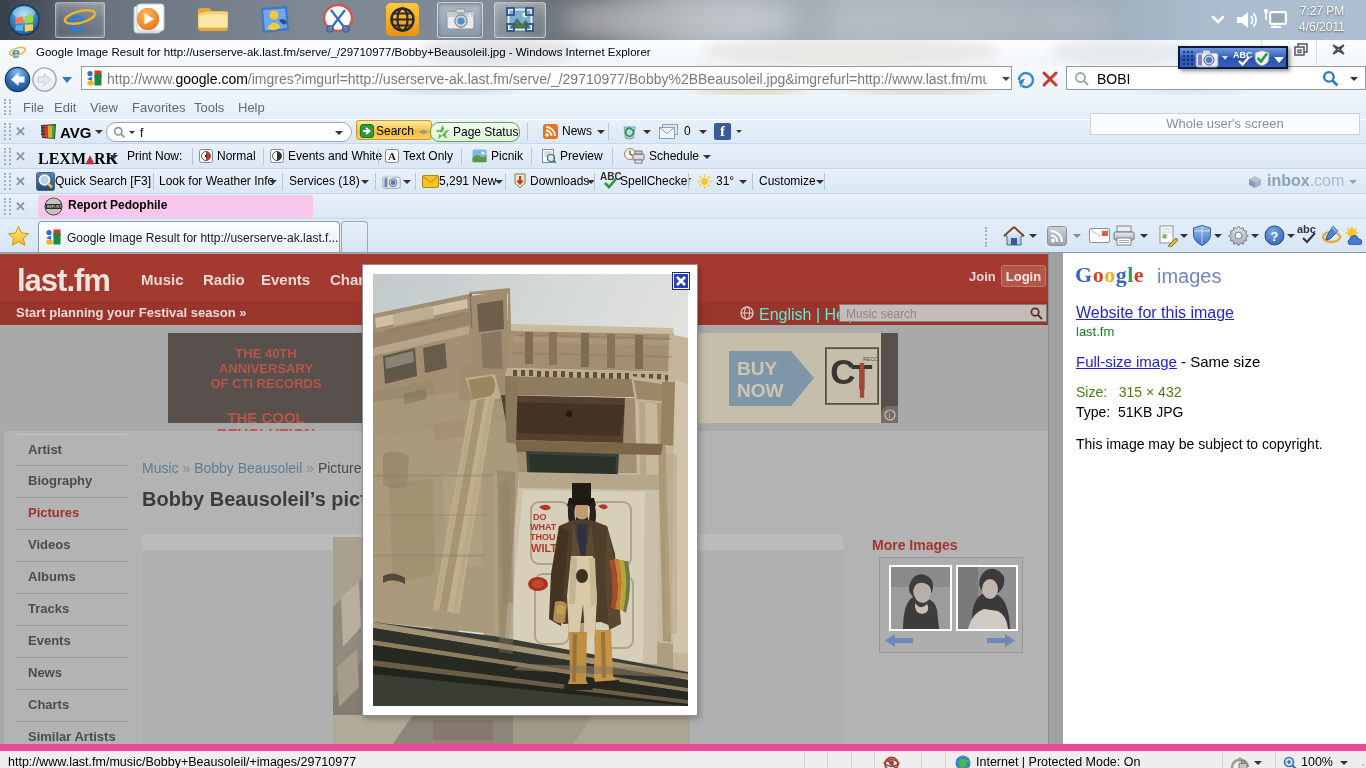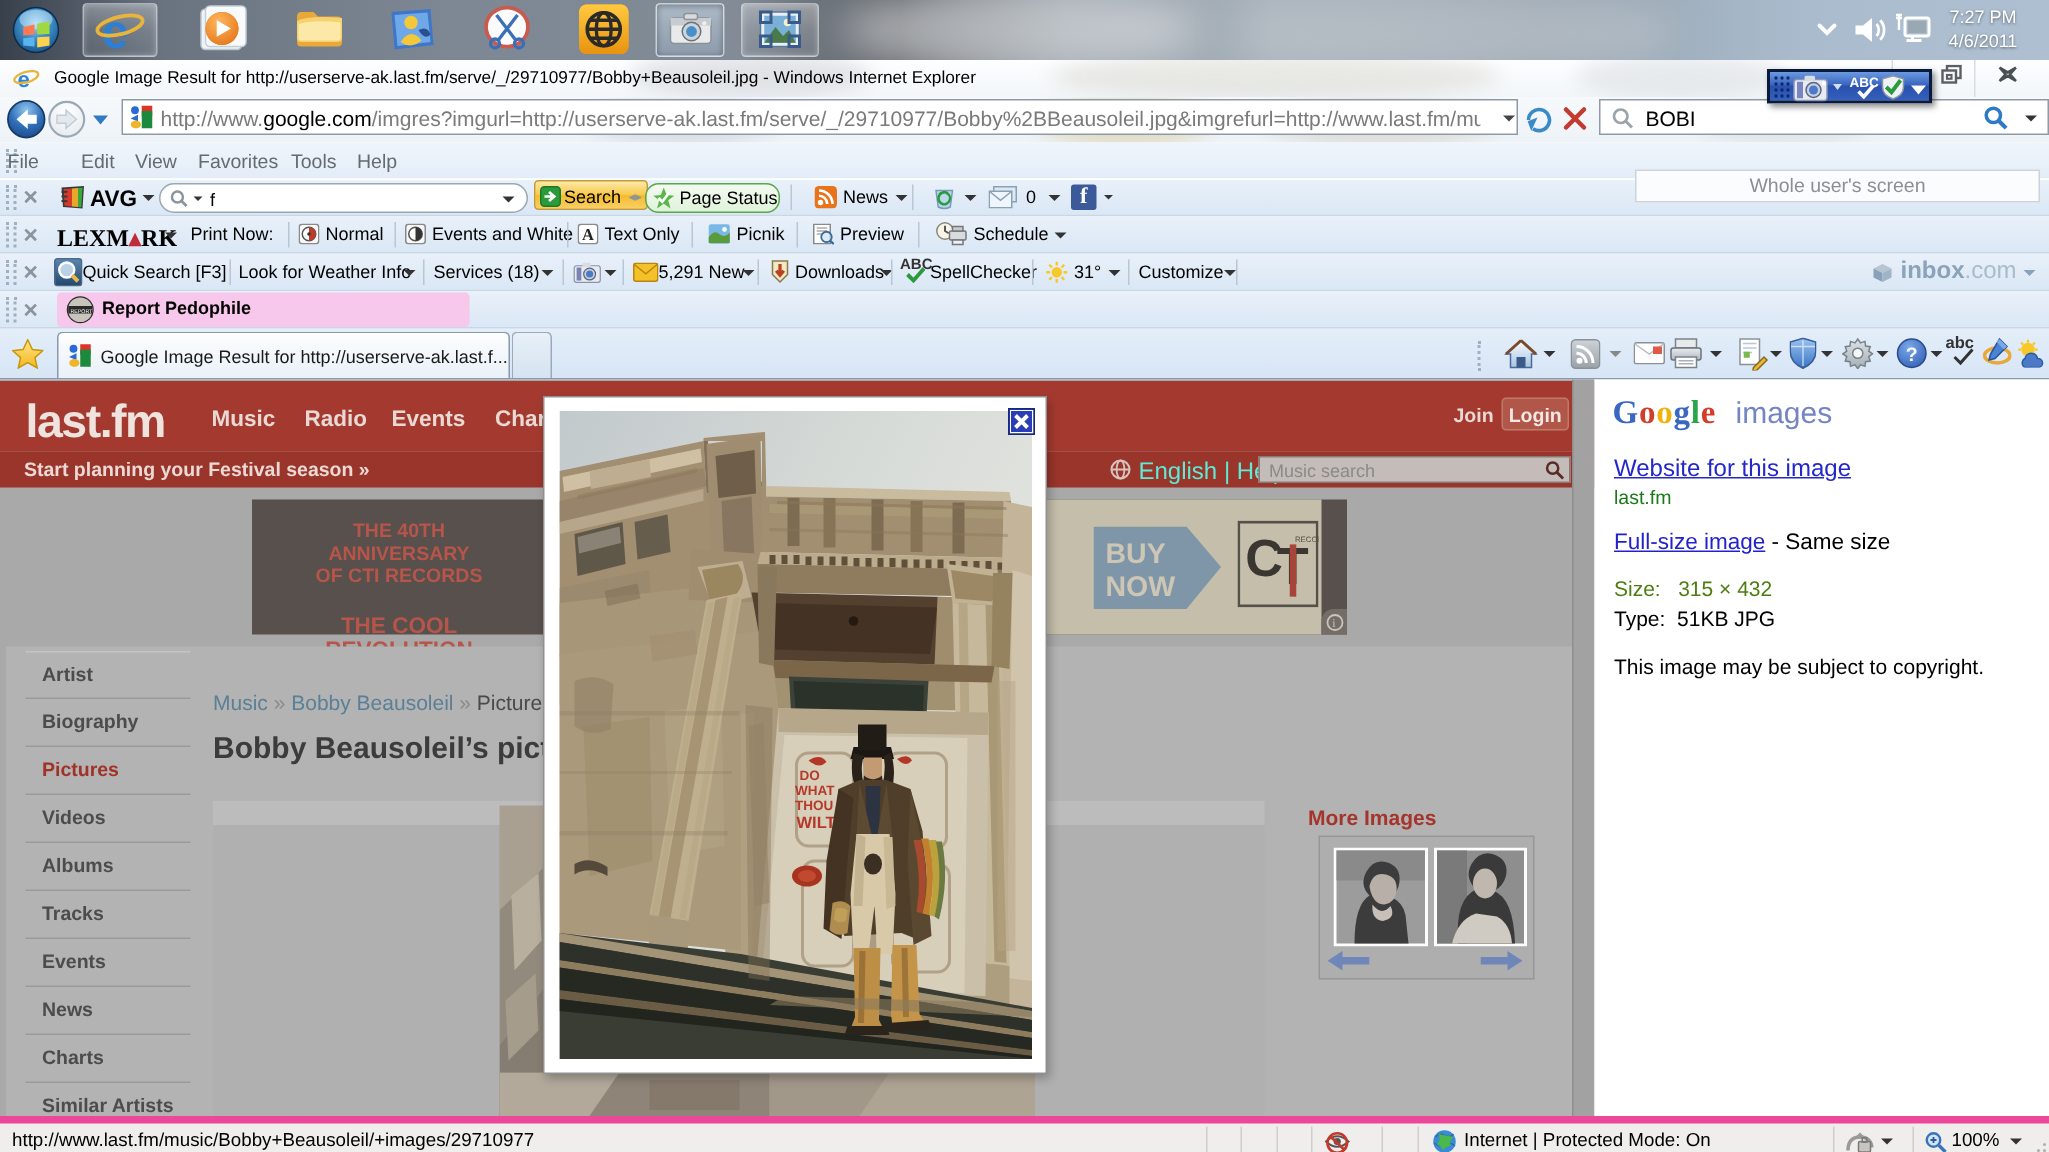--- a/index.html
+++ b/index.html
@@ -27,21 +27,21 @@
 #qsrow  { top:168px; height:25px; background:linear-gradient(180deg,#e9f1fa,#dae7f5); border-top:1px solid #c8d6e5; }
 #reprow { top:193px; height:25px; background:linear-gradient(180deg,#e9f1fa,#dae7f5); border-top:1px solid #c8d6e5; }
 #tabrow { top:218px; height:35px; background:linear-gradient(180deg,#e4eefa,#d7e5f5); border-top:1px solid #c8d6e5; border-bottom:1px solid #8a9aac; }
 .menuitem { position:absolute; top:5px; font-size:13px; color:#646b70; }
 .grip { position:absolute; left:4px; width:3px; border-left:2px dotted #9fb0c0; }
 .xbtn { position:absolute; left:15px; font-size:13px; font-weight:bold; color:#8a949c; }
 .tsep { position:absolute; width:1px; background:#b9c6d4; }
 .tlabel { position:absolute; font-size:12px; color:#000; white-space:nowrap; }
 .caret { position:absolute; width:0; height:0; border-left:4px solid transparent; border-right:4px solid transparent; border-top:4px solid #333; }
 
-#statusbar { left:0; top:744px; width:1366px; height:24px; background:#f0eeec; border-top:5px solid #ec4899; font-size:12.5px; color:#000; }
+#statusbar { left:0; top:744px; width:1366px; height:24px; background:#f0eeec; border-top:7px solid #ec4899; font-size:12.5px; color:#000; }
 
 #content { left:0; top:253px; width:1063px; height:491px; background:#a9a9a9; overflow:hidden; }
 #gsidebar { left:1063px; top:253px; width:303px; height:491px; background:#fff; overflow:hidden; }
 #lfheader { position:absolute; left:0; top:1px; width:1063px; height:47px; background:#a43a2f; }
 #lfsub { position:absolute; left:0; top:48px; width:1063px; height:24px; background:#9a352b; }
 .navitem { position:absolute; top:17px; color:#e8d9d4; font-weight:bold; font-size:15px; }
 #popup { left:362px; top:264px; width:336px; height:452px; background:#fff; border:1px solid #909090; box-shadow:2px 3px 6px rgba(0,0,0,.25); }
 </style>
 </head>
 <body>
@@ -275,21 +275,21 @@
       </svg>
     <svg style="position:absolute;left:74px;top:2px;width:16px;height:17px" viewBox="0 0 16 17">
       <path d="M8,0.5 L15,2.5 V8 q0,5.5 -7,8 q-7,-2.5 -7,-8 V2.5 Z" fill="#eef2f6" stroke="#8a94a8"></path>
       <path d="M3.5,8 L7,11.5 L13,3.5" fill="none" stroke="#2a9a3a" stroke-width="2.6"></path>
     </svg>
     <div style="position:absolute;left:94px;top:9px;width:0;height:0;border-left:5px solid transparent;border-right:5px solid transparent;border-top:6px solid #fff"></div>
   </div>
   <div id="menurow" class="abs tbar">
     <div class="grip" style="top:4px;height:16px"></div>
     <div class="grip" style="top:4px;height:16px;left:9px"></div>
-    <div class="menuitem" style="left:5px">File</div>
+    <div class="menuitem" style="left:23px">File</div>
     <div class="menuitem" style="left:54px">Edit</div>
     <div class="menuitem" style="left:90px">View</div>
     <div class="menuitem" style="left:132px">Favorites</div>
     <div class="menuitem" style="left:194px">Tools</div>
     <div class="menuitem" style="left:238px">Help</div>
   </div>
   <div class="abs" style="left:1090px;top:113px;width:270px;height:22px;background:#fbfcfd;border:1px solid #cdd3da;z-index:5;text-align:center;font-size:13px;color:#8a8f94;line-height:20px">Whole user's screen</div>
   <div id="avgrow" class="abs tbar">
     <div class="grip" style="top:3px;height:17px"></div>
       <div class="grip" style="top:3px;height:17px;left:9px"></div>

